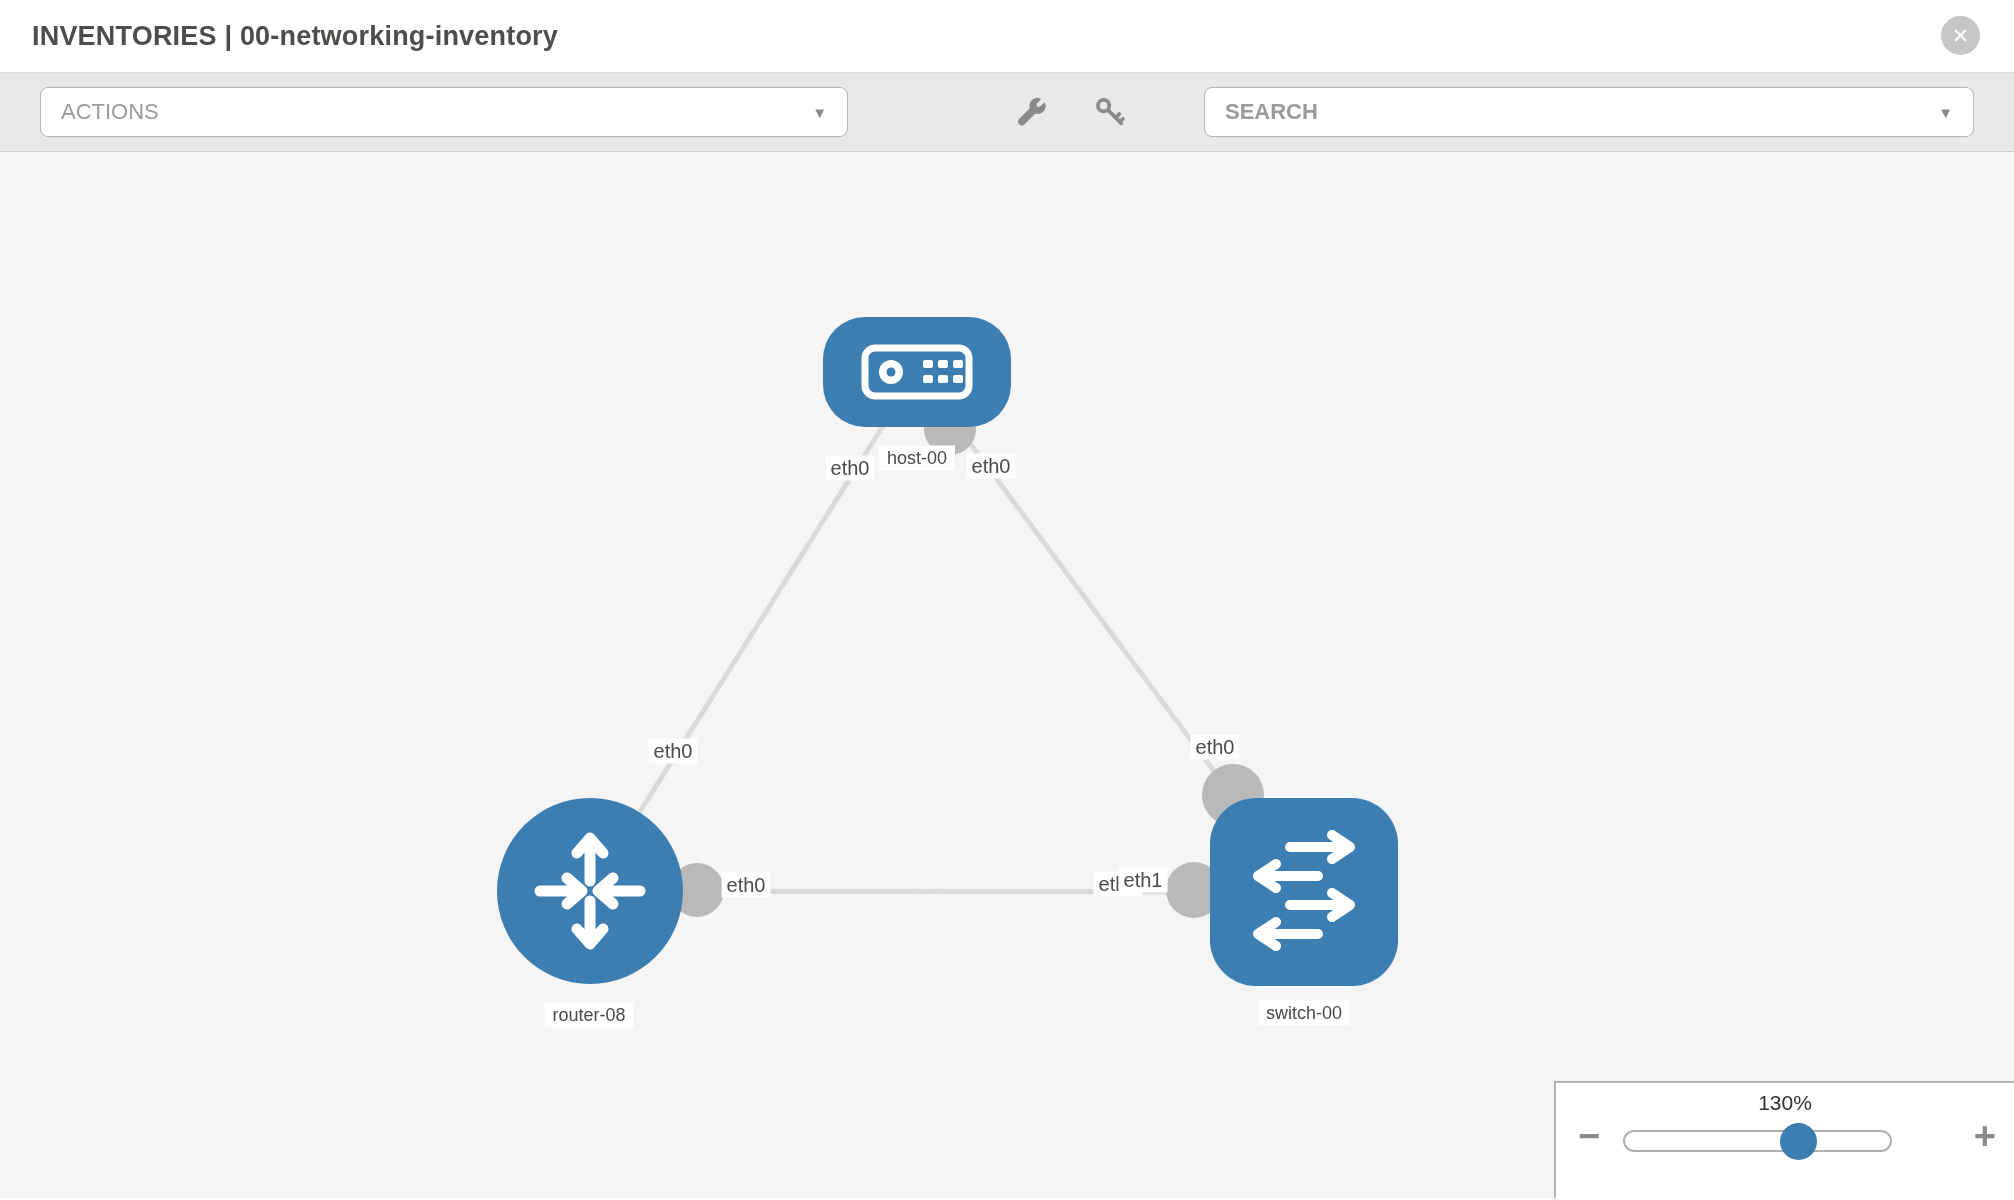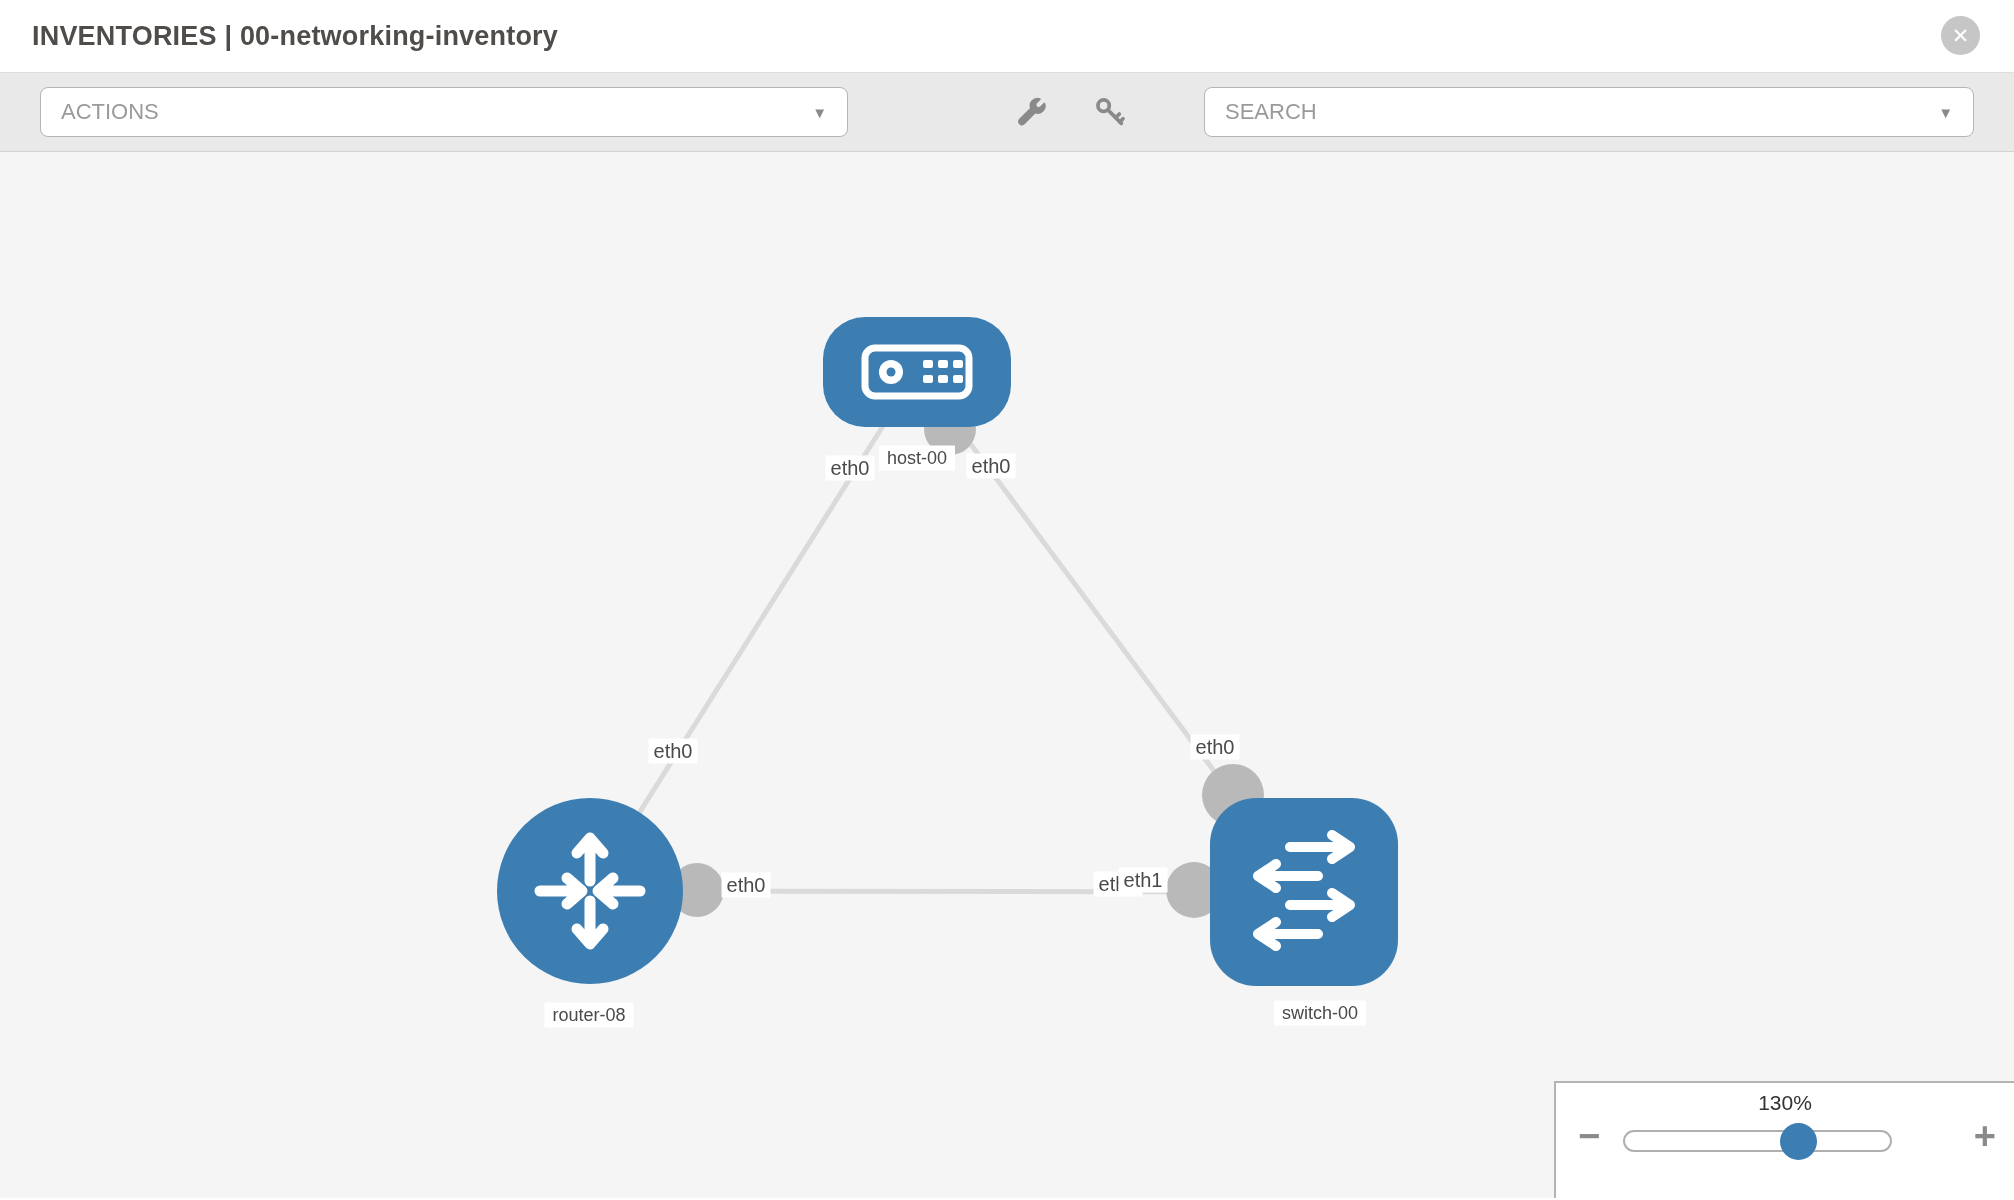--- a/index.html
+++ b/index.html
@@ -12,21 +12,21 @@
                background:#c6c6c6; display:flex; align-items:center; justify-content:center; cursor:pointer; }
   .close-btn span { color:#ffffff; font-size:21px; font-weight:bold; line-height:1; }
 
   
   .toolbar { height:80px; background:#e9e9e9; border-top:1px solid #dedede; border-bottom:1px solid #d2d2d2;
              display:flex; align-items:center; padding:0 40px;justify-content:flex-end; }
   .select-box { height:50px; background:#ffffff; border:1px solid #b5b5b5; border-radius:8px;
                 display:flex; align-items:center; padding:0 20px; color:#9a9a9a; font-size:22px; }
   .select-box .caret { margin-left:auto; color:#8a8a8a; font-size:15px; }
   .actions-box { width:808px; }
-  .search-box  { width:770px; }
+  .search-box  { width:770px;font-weight:bold; }
   .tool-icons { flex:1; display:flex; align-items:center; justify-content:center; gap:44px; padding-left:90px; }
   .tool-icons svg { display:block; }
 
   
   .canvas { position:relative; height:1046px; background:#f5f5f5; overflow:hidden; }
   .topo-svg { position:absolute; left:0; top:0; }
 
   .lbl { position:absolute; transform:translate(-50%,-50%); background:#ffffff; color:#4a4a4a; white-space:nowrap; }
   .node-lbl  { font-size:18px; padding:2px 8px; }
   .iface-lbl { font-size:20px; padding:1px 5px; }
@@ -139,21 +139,21 @@
   <div class="lbl iface-lbl" style="left:991px;  top:314px;">eth0</div>
 
   <div class="lbl iface-lbl" style="left:673px;  top:599px;">eth0</div>
   <div class="lbl iface-lbl" style="left:1215px; top:595px;">eth0</div>
 
   <div class="lbl iface-lbl" style="left:746px;  top:733px;">eth0</div>
   <div class="lbl iface-lbl" style="left:1118px; top:732px; z-index:5;">eth0</div>
   <div class="lbl iface-lbl" style="left:1143px; top:728px; z-index:6;">eth1</div>
 
   <div class="lbl node-lbl" style="left:589px;  top:863px;">router-08</div>
-  <div class="lbl node-lbl" style="left:1304px; top:861px;margin-left:16px;">switch-00</div>
+  <div class="lbl node-lbl" style="left:1304px; top:861px;">switch-00</div>
 
   <div class="zoom-panel">
     <div class="zoom-level">130%</div>
     <div class="zoom-minus">−</div>
     <div class="zoom-track"></div>
     <div class="zoom-thumb"></div>
     <div class="zoom-plus">+</div>
   </div>
 </div>
 

